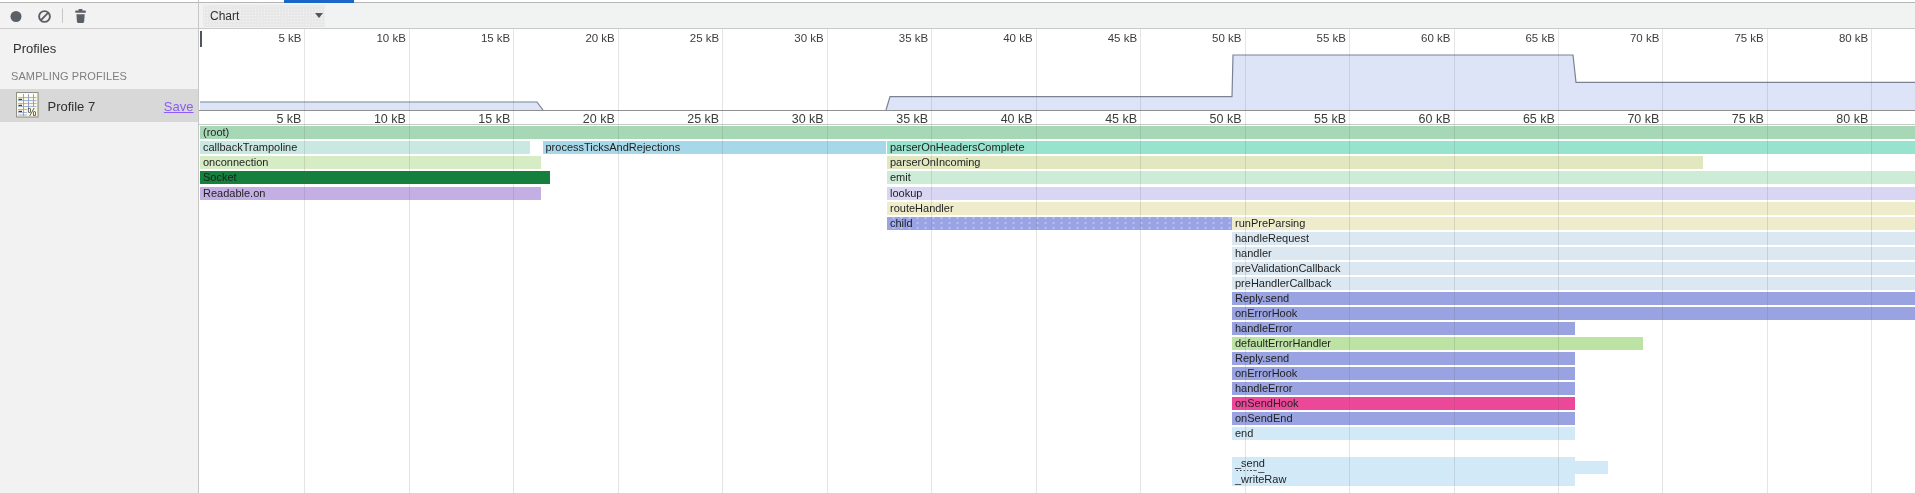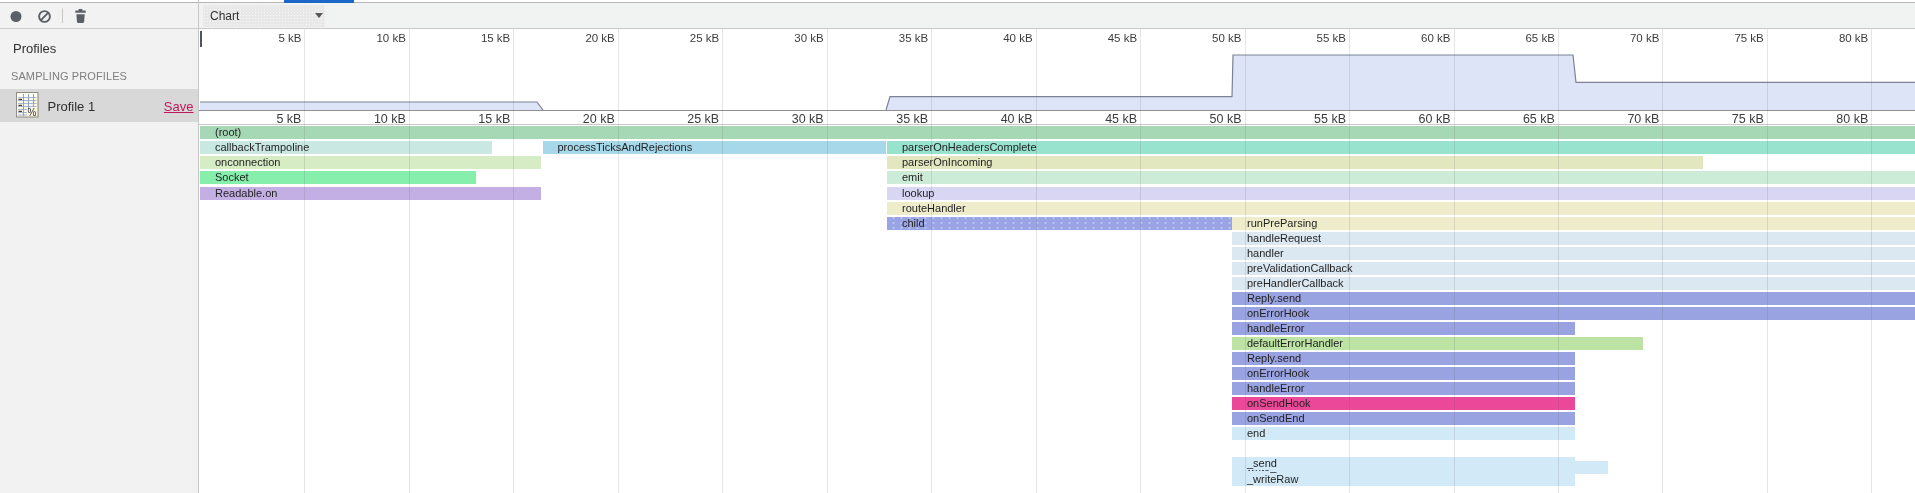--- a/index.html
+++ b/index.html
@@ -1,18 +1,18 @@
 <!DOCTYPE html>
 <html><head><meta charset="utf-8"><style>
 *{margin:0;padding:0;box-sizing:border-box}
 html,body{width:1915px;height:493px;overflow:hidden;background:#fff;
  font-family:"Liberation Sans",sans-serif;position:relative}
 .abs{position:absolute}
 .bar{position:absolute;height:13px;font-size:11px;line-height:13px;color:#1f1f1f;
- white-space:nowrap;overflow:hidden;padding-left:15px}
+ white-space:nowrap;overflow:hidden;padding-left:3px}
 .dots{background-image:radial-gradient(circle,rgba(225,244,252,0.75) 0.58px,rgba(225,244,252,0) 0.95px);
  background-size:8px 5px;background-position:50.5px 3.5px}
 .glab{position:absolute;font-size:11.5px;color:#3c3c3c;white-space:nowrap}
 .rlab{position:absolute;font-size:12.5px;color:#3c3c3c;white-space:nowrap}
 .gline{position:absolute;top:29px;height:464px;width:1px;background:rgba(90,90,90,0.155)}
 </style></head><body>
 
 <div class="abs" style="left:0;top:0;width:198px;height:493px;background:#f2f2f2"></div>
 <div class="abs" style="left:0;top:0;width:1915px;height:2px;background:#fff"></div>
 <div class="abs" style="left:0;top:2px;width:1915px;height:1px;background:#b6b6b6"></div>
@@ -49,22 +49,22 @@
       <line x1="12.5" y1="2" x2="12.5" y2="17"></line>
 <line x1="17.5" y1="2" x2="17.5" y2="15"></line>
 </g>
 <g stroke="#3a3a3a" stroke-width="1.2">
 <line x1="2.5" y1="7.4" x2="6" y2="7.4"></line>
       <line x1="2.5" y1="13.4" x2="6" y2="13.4"></line>
 <line x1="2.5" y1="19.4" x2="6" y2="19.4"></line>
 </g>
 <text x="11.5" y="24" font-size="10" font-family="Liberation Sans" fill="#333">%</text>
 </svg>
-<div class="abs" style="left:47.5px;top:98.5px;font-size:13px;color:#303030">Profile 1</div>
-<div class="abs" style="right:1721.5px;top:98.5px;font-size:13px;color:#be185d;text-decoration:underline">Save</div>
+<div class="abs" style="left:47.5px;top:98.5px;font-size:13px;color:#303030">Profile 7</div>
+<div class="abs" style="right:1721.5px;top:98.5px;font-size:13px;color:#8b5cf6;text-decoration:underline">Save</div>
 <div class="abs" style="left:198px;top:0;width:1px;height:493px;background:#c6c6c6"></div>
 <div class="abs" style="left:199px;top:3px;width:1716px;height:26px;background:#f1f2f2;border-bottom:1px solid #c9c9c9"></div>
 <div class="abs" style="left:284px;top:0;width:70px;height:2.5px;background:#1b66c9"></div>
 <div class="abs" style="left:203px;top:5px;width:122px;height:22px;background-color:#e8e8e9;background-image:radial-gradient(rgba(255,255,255,0.55) 0.5px,transparent 0.7px);background-size:3px 3px;border-radius:1px;font-size:12px;color:#303030;line-height:22px;padding-left:7px">Chart
 <span style="position:absolute;right:2px;top:8px;width:0;height:0;border-left:4.5px solid transparent;border-right:4.5px solid transparent;border-top:5.5px solid #555"></span></div>
 <div class="glab" style="top:32px;left:241.4px;width:60px;text-align:right">5 kB</div>
 <div class="glab" style="top:32px;left:345.9px;width:60px;text-align:right">10 kB</div>
 <div class="glab" style="top:32px;left:450.3px;width:60px;text-align:right">15 kB</div>
 <div class="glab" style="top:32px;left:554.8px;width:60px;text-align:right">20 kB</div>
 <div class="glab" style="top:32px;left:659.2px;width:60px;text-align:right">25 kB</div>
@@ -98,26 +98,26 @@
 <div class="rlab" style="top:112.3px;left:972.6px;width:60px;text-align:right">40 kB</div>
 <div class="rlab" style="top:112.3px;left:1077.1px;width:60px;text-align:right">45 kB</div>
 <div class="rlab" style="top:112.3px;left:1181.5px;width:60px;text-align:right">50 kB</div>
 <div class="rlab" style="top:112.3px;left:1286.0px;width:60px;text-align:right">55 kB</div>
 <div class="rlab" style="top:112.3px;left:1390.5px;width:60px;text-align:right">60 kB</div>
 <div class="rlab" style="top:112.3px;left:1494.9px;width:60px;text-align:right">65 kB</div>
 <div class="rlab" style="top:112.3px;left:1599.4px;width:60px;text-align:right">70 kB</div>
 <div class="rlab" style="top:112.3px;left:1703.8px;width:60px;text-align:right">75 kB</div>
 <div class="rlab" style="top:112.3px;left:1808.3px;width:60px;text-align:right">80 kB</div>
 <div class="bar" style="left:200.0px;top:126.3px;width:1715.0px;background-color:#a7d8b6">(root)</div>
-<div class="bar" style="left:200.0px;top:141.3px;width:292px;background-color:#c9e8e1">callbackTrampoline</div>
+<div class="bar" style="left:200.0px;top:141.3px;width:330px;background-color:#c9e8e1">callbackTrampoline</div>
 <div class="bar" style="left:542.5px;top:141.3px;width:343.0px;background-color:#a6d8e9">processTicksAndRejections</div>
 <div class="bar" style="left:887.0px;top:141.3px;width:1028.0px;background-color:#97e3cd">parserOnHeadersComplete</div>
 <div class="bar" style="left:200.0px;top:156.4px;width:341.0px;background-color:#d6ecc4">onconnection</div>
 <div class="bar" style="left:887.0px;top:156.4px;width:816px;background-color:#e3e7bf">parserOnIncoming</div>
-<div class="bar" style="left:200.0px;top:171.4px;width:276px;background-color:#86efac">Socket</div>
+<div class="bar" style="left:200.0px;top:171.4px;width:350px;background-color:#15803d">Socket</div>
 <div class="bar" style="left:887.0px;top:171.4px;width:1028.0px;background-color:#cdecd8">emit</div>
 <div class="bar" style="left:200.0px;top:186.5px;width:341.0px;background-color:#c4afe5">Readable.on</div>
 <div class="bar" style="left:887.0px;top:186.5px;width:1028.0px;background-color:#d8d6f3">lookup</div>
 <div class="bar" style="left:887.0px;top:201.6px;width:1028.0px;background-color:#eeeccb">routeHandler</div>
 <div class="bar dots" style="left:887.0px;top:216.6px;width:392px;background-color:#9aa4e5">child</div>
 <div class="bar" style="left:1232.0px;top:216.6px;width:683.0px;background-color:#eeeccb">runPreParsing</div>
 <div class="bar" style="left:1232.0px;top:231.7px;width:683.0px;background-color:#dbe7f1">handleRequest</div>
 <div class="bar" style="left:1232.0px;top:246.7px;width:683.0px;background-color:#dbe7f1">handler</div>
 <div class="bar" style="left:1232.0px;top:261.8px;width:683.0px;background-color:#dbe7f1">preValidationCallback</div>
 <div class="bar" style="left:1232.0px;top:276.8px;width:683.0px;background-color:#dbe7f1">preHandlerCallback</div>

